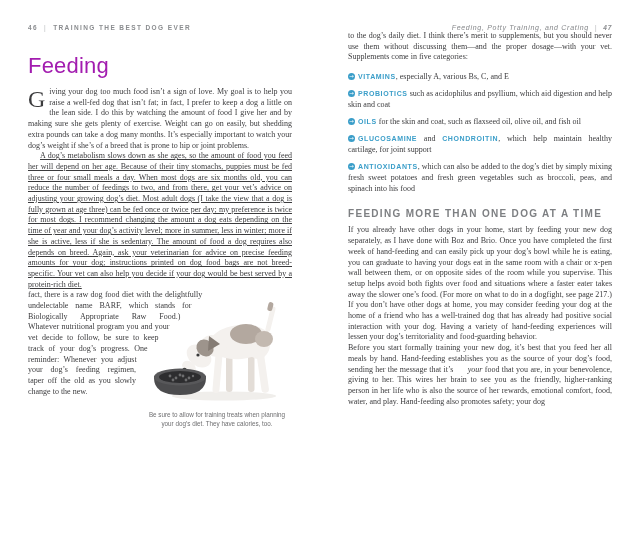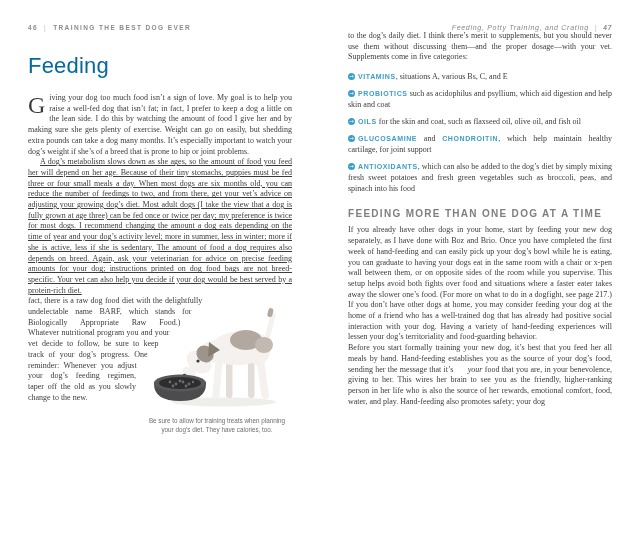--- a/index.html
+++ b/index.html
@@ -9,21 +9,21 @@
 
   
   .runhead{font-family:"Liberation Sans",sans-serif;font-size:6.5px;color:#8a8c8f;
            letter-spacing:1.4px;font-weight:bold;display:flex;align-items:baseline;gap:6px;}
   .runhead .sep{color:#b9bbbd;font-weight:normal;}
   .runhead.right{justify-content:flex-end;letter-spacing:.7px;font-style:italic;font-weight:normal;font-size:7px;color:#85878a;}
   .pagenum{font-family:"Liberation Sans",sans-serif;font-size:6.5px;color:#8a8c8f;font-weight:bold;}
 
   
   .chapter-title{font-family:"Liberation Sans",sans-serif;font-size:22px;font-weight:500;
-                 color:#0369a1;margin:22px 0 14px 0;letter-spacing:.2px;}
+                 color:#a21caf;margin:22px 0 8px 0;letter-spacing:.2px;}
   p.body{font-size:8px;line-height:10.7px;text-align:justify;margin:0;}
   p.body.indent{text-indent:12px;text-decoration:underline;}
   .dropcap{float:left;font-size:24px;line-height:20px;padding:2px 4px 0 0;color:#3b3b3d;}
 
   .fig{float:right;width:150px;margin:2px 0 2px 6px;
        shape-outside:polygon(55% 0%,100% 0%,100% 100%,0% 100%,0% 60%);shape-margin:6px;}
   .fig svg{display:block;width:150px;height:112px;}
   .fig-caption{font-family:"Liberation Sans",sans-serif;font-size:6.3px;line-height:9px;
                color:#6e6e70;text-align:center;margin-top:6px;padding:0 4px;}
   .gap{height:10px;clear:none;}
@@ -112,21 +112,21 @@
   <div class="page">
     <div class="runhead right">
       <span>Feeding, Potty Training, and Crating</span>
       <span class="sep">|</span>
       <span class="pagenum">47</span>
     </div>
 
     <p class="body intro">to the dog’s daily diet. I think there’s merit to supplements, but you should never use them without discussing them—and the proper dosage—with your vet. Supplements come in five categories:</p>
 
     <div class="bullets">
-      <p class="bullet"><span class="bullet-icon">→</span><span class="lead">VITAMINS</span><span>, situations A, various Bs, C, and E</span></p>
+      <p class="bullet"><span class="bullet-icon">→</span><span class="lead">VITAMINS</span><span>, especially A, various Bs, C, and E</span></p>
       <p class="bullet"><span class="bullet-icon">→</span><span class="lead">PROBIOTICS</span><span> such as acidophilus and psyllium, which aid digestion and help skin and coat</span></p>
       <p class="bullet"><span class="bullet-icon">→</span><span class="lead">OILS</span><span> for the skin and coat, such as flaxseed oil, olive oil, and fish oil</span></p>
       <p class="bullet"><span class="bullet-icon">→</span><span class="lead">GLUCOSAMINE</span><span> and </span><span class="lead">CHONDROITIN</span><span>, which help maintain healthy cartilage, for joint support</span></p>
       <p class="bullet"><span class="bullet-icon">→</span><span class="lead">ANTIOXIDANTS</span><span>, which can also be added to the dog’s diet by simply mixing fresh sweet potatoes and fresh green vegetables such as broccoli, peas, and spinach into his food</span></p>
     </div>
 
     <h2 class="sec-heading">FEEDING MORE THAN ONE DOG AT A TIME</h2>
     <p class="body">If you already have other dogs in your home, start by feeding your new dog separately, as I have done with Boz and Brio. Once you have completed the first week of hand-feeding and can easily pick up your dog’s bowl while he is eating, you can graduate to having your dogs eat in the same room with a chair or x-pen wall between them, or on opposite sides of the room while you supervise. This setup helps avoid both fights over food and situations where a faster eater takes away the slower one’s food. (For more on what to do in a dogfight, see page 217.) If you don’t have other dogs at home, you may consider feeding your dog at the home of a friend who has a well-trained dog that has already had positive social interaction with your dog. Having a variety of hand-feeding experiences will lessen your dog’s territoriality and food-guarding behavior.</p>
 
     <p class="body"><span>Before you start formally training your new dog, it’s best that you feed her all meals by hand. Hand-feeding establishes you as the source of your dog’s food, sending her the message that it’s </span><em class="your">your</em><span> food that you are, in your benevolence, giving to her. This wires her brain to see you as the friendly, higher-ranking person in her life who is also the source of her rewards, emotional comfort, food, water, and play. Hand-feeding also promotes safety; your dog</span></p>

